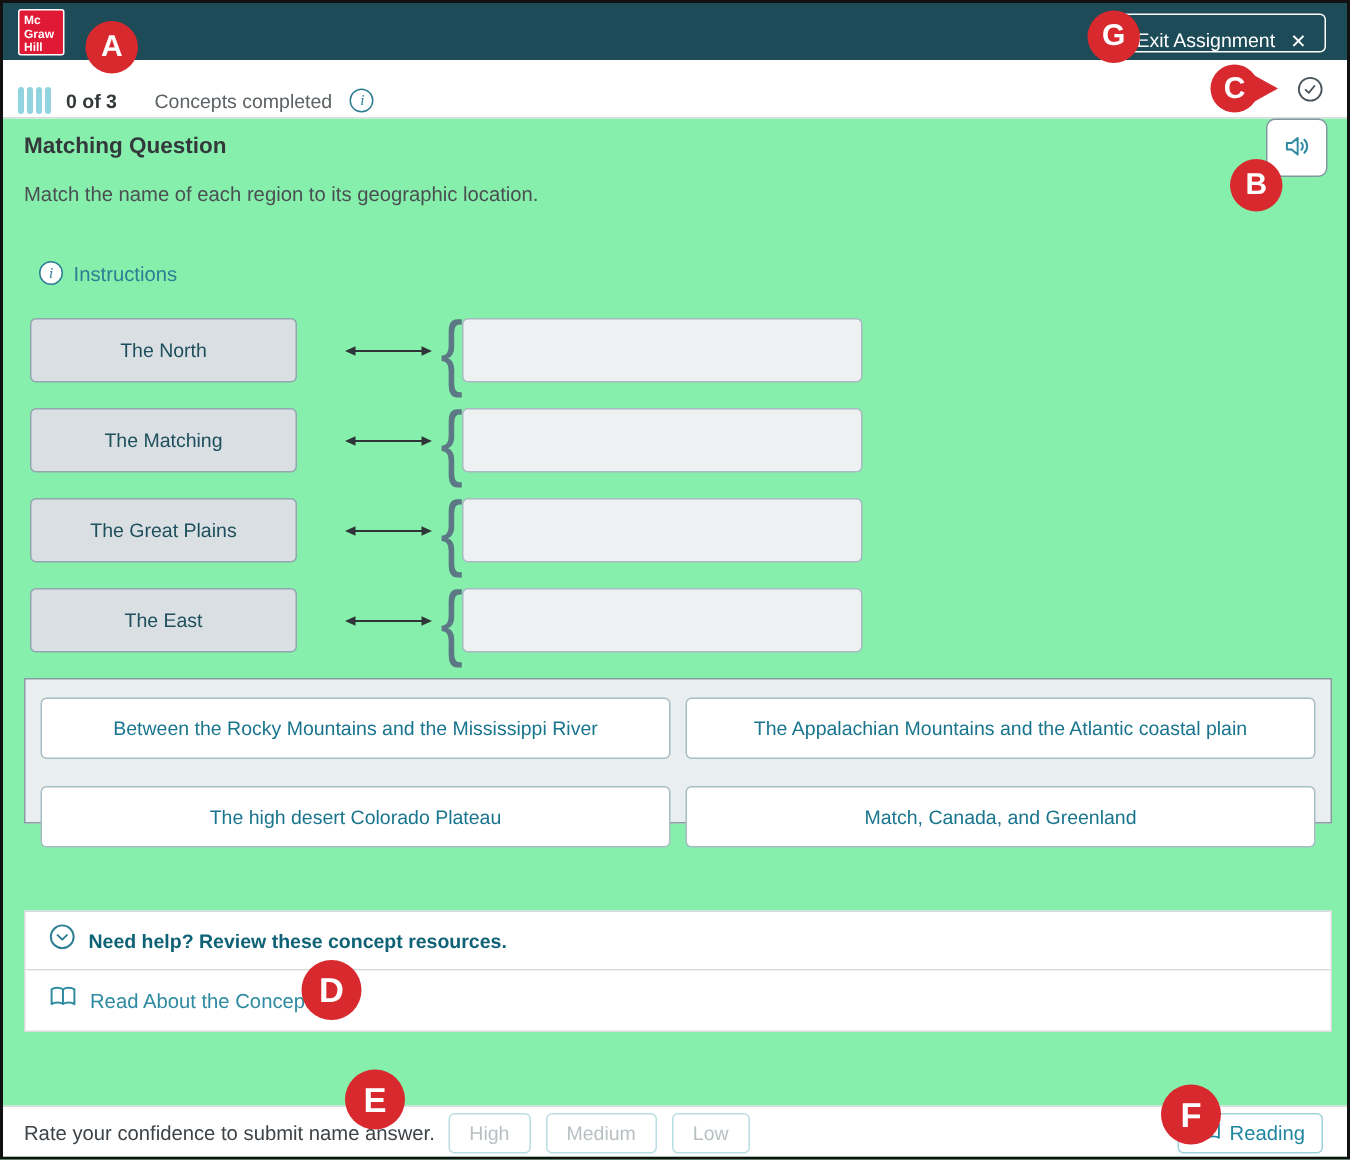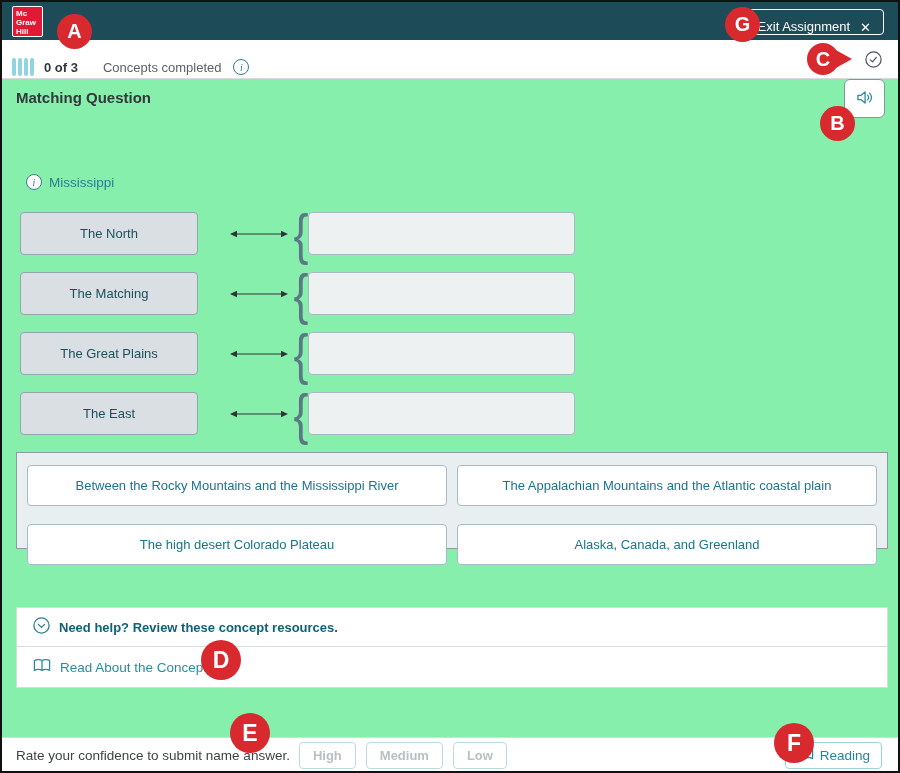--- a/index.html
+++ b/index.html
@@ -66,21 +66,21 @@
   .help-title { font-size:13px; font-weight:bold; color:#0E6276; }
   .help-row { height:40px; display:flex; align-items:center; gap:9px; padding:0 16px; }
   .help-link { font-size:13.5px; color:#2D8AA1; text-decoration:none; cursor:pointer; }
 
   
   .footer { position:absolute; left:0; top:735px; width:100%; height:36px; background:#fff;
           border-top:1px solid #D8DCDE; display:flex; align-items:center; padding:0 16px 0 14px; }
   .confidence-label { font-size:13.5px; color:#3E4347; margin-right:9px; }
   .conf-btn { height:27px; padding:0 13px; margin-right:10px; background:#fff;
           border:1px solid #B9DDE4; border-radius:4px; color:#B9C0C3; font-size:13px;
-          font-family:inherit; cursor:pointer;font-weight:bold; }
+          font-family:inherit; cursor:pointer; }
   .reading-btn { margin-left:auto; height:27px; padding:0 11px; display:flex; align-items:center; gap:6px;
           background:#fff; border:1px solid #9DD2DB; border-radius:4px; color:#2187A0; font-size:13.5px;
           font-family:inherit; cursor:pointer; }
 
   
   .badge { position:absolute; background:#D8292F; border-radius:50%; color:#fff; font-weight:bold;
           display:flex; align-items:center; justify-content:center; z-index:10; }
   .badge.sm { width:35px; height:35px; font-size:20px; }
   .badge.lg { width:40px; height:40px; font-size:23px; }
   .badge-a { left:55px; top:12px; }
@@ -124,23 +124,24 @@
     <span class="info-circle">i</span>
     <span class="check-icon">
       <svg width="17" height="17" viewBox="0 0 17 17">
         <circle cx="8.5" cy="8.5" r="7.6" fill="none" stroke="#49545A" stroke-width="1.2"></circle>
         <path d="M5.4 8.9l2.1 2 3.8-4.6" fill="none" stroke="#49545A" stroke-width="1.2" stroke-linecap="round" stroke-linejoin="round"></path>
       </svg>
     </span>
   </div>
 
   <h1 class="q-title">Matching Question</h1>
+  <p class="q-prompt">Match the name of each region to its geographic location.</p>
   <a class="instructions">
     <span class="info-circle">i</span>
-    <span>Mississippi</span>
+    <span>Instructions</span>
   </a>
   <button class="audio-btn">
     <span>
       <svg width="21" height="21" viewBox="0 0 24 24">
         <path d="M4.5 9.5v5h3.6l4.6 3.8V5.7L8.1 9.5H4.5z" fill="none" stroke="#2D8AA1" stroke-width="1.5" stroke-linejoin="round"></path>
         <path d="M15.5 9.3a3.7 3.7 0 0 1 0 5.4" fill="none" stroke="#2D8AA1" stroke-width="1.5" stroke-linecap="round"></path>
         <path d="M17.8 7a6.9 6.9 0 0 1 0 10" fill="none" stroke="#2D8AA1" stroke-width="1.5" stroke-linecap="round"></path>
       </svg>
     </span>
   </button>
@@ -190,21 +191,21 @@
       <span class="brace">{</span>
       <div class="dropzone"></div>
     </div>
 
   </div>
 
   <div class="bank">
     <button class="bank-item">Between the Rocky Mountains and the Mississippi River</button>
     <button class="bank-item">The Appalachian Mountains and the Atlantic coastal plain</button>
     <button class="bank-item">The high desert Colorado Plateau</button>
-    <button class="bank-item">Alaska, Canada, and Greenland</button>
+    <button class="bank-item">Match, Canada, and Greenland</button>
   </div>
 
   <div class="helpbox">
     <div class="help-header">
       <span>
         <svg width="17" height="17" viewBox="0 0 17 17">
           <circle cx="8.5" cy="8.5" r="7.6" fill="none" stroke="#2D7E93" stroke-width="1.3"></circle>
           <path d="M5.4 7.4l3.1 3 3.1-3" fill="none" stroke="#2D7E93" stroke-width="1.3" stroke-linecap="round" stroke-linejoin="round"></path>
         </svg>
       </span>

